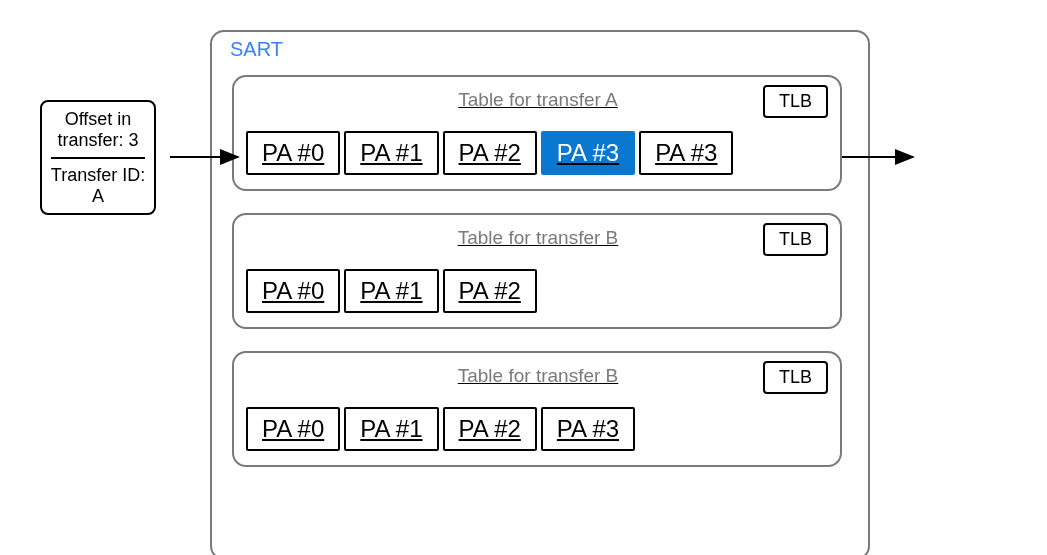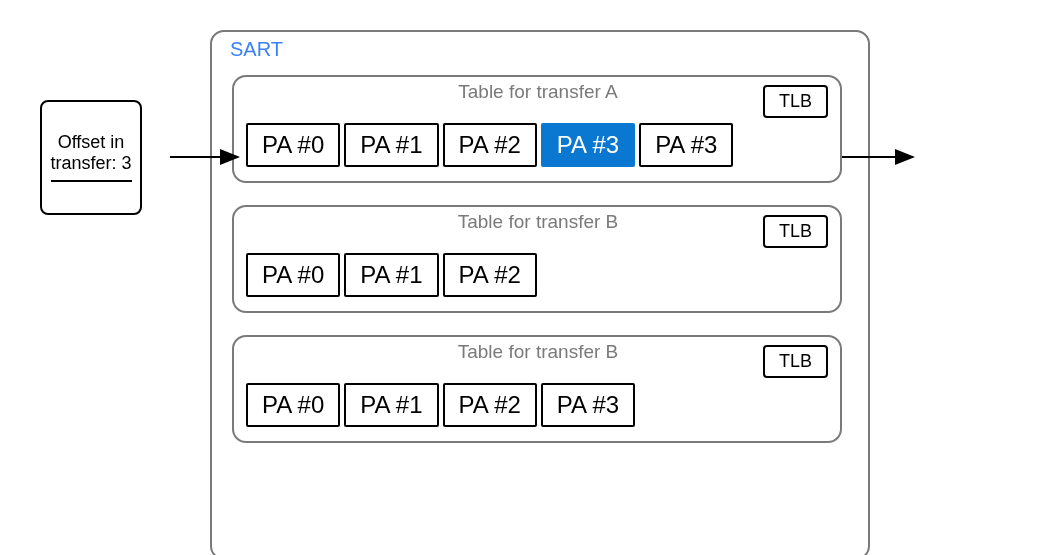--- a/index.html
+++ b/index.html
@@ -23,21 +23,21 @@
     text-align: center;
     display: flex;
     flex-direction: column;
     justify-content: center;
     align-items: center;
     background: #fff;
   }
   .request-box {
     left: 20px;
     top: 80px;
-    width: 102px;
+    width: 116px;
     height: 115px;
     padding: 6px 4px;
   }
   .request-box .line1 { padding-bottom: 4px; }
   .request-box hr {
     width: 90%;
     border: none;
     border-top: 2px solid #000;
     margin: 2px 0;
   }
@@ -59,23 +59,24 @@
     color: #3b82f6;
     font-size: 20px;
     margin: 0 0 6px 4px;
   }
 
   .table-box {
     width: 610px;
     border: 2px solid #7a7a7a;
     border-radius: 14px;
     margin: 8px 0 14px 6px;
-    padding: 4px 12px 14px 12px;
+    padding: 12px 12px 14px 12px;
     position: relative;
     background: transparent;
+    text-decoration: underline;
   }
   .table-title {
     color: #7a7a7a;
     font-size: 19px;
     margin: 0 0 12px 2px;
   }
   .tlb {
     position: absolute;
     top: 8px;
     right: 12px;
@@ -125,20 +126,21 @@
   }
 </style>
 </head>
 <body>
 
 <div class="canvas">
 
   <div class="box request-box">
     <div class="line1">Offset in transfer: 3</div>
     <hr>
+    <div class="line2">Transfer ID: A</div>
   </div>
 
   <div class="box sart-box">
     <div class="sart-title">SART</div>
 
     <div class="table-box">
       <div class="table-title">Table for transfer A</div>
       <div class="tlb">TLB</div>
       <div class="pa-row">
         <div class="pa">PA #0</div>

